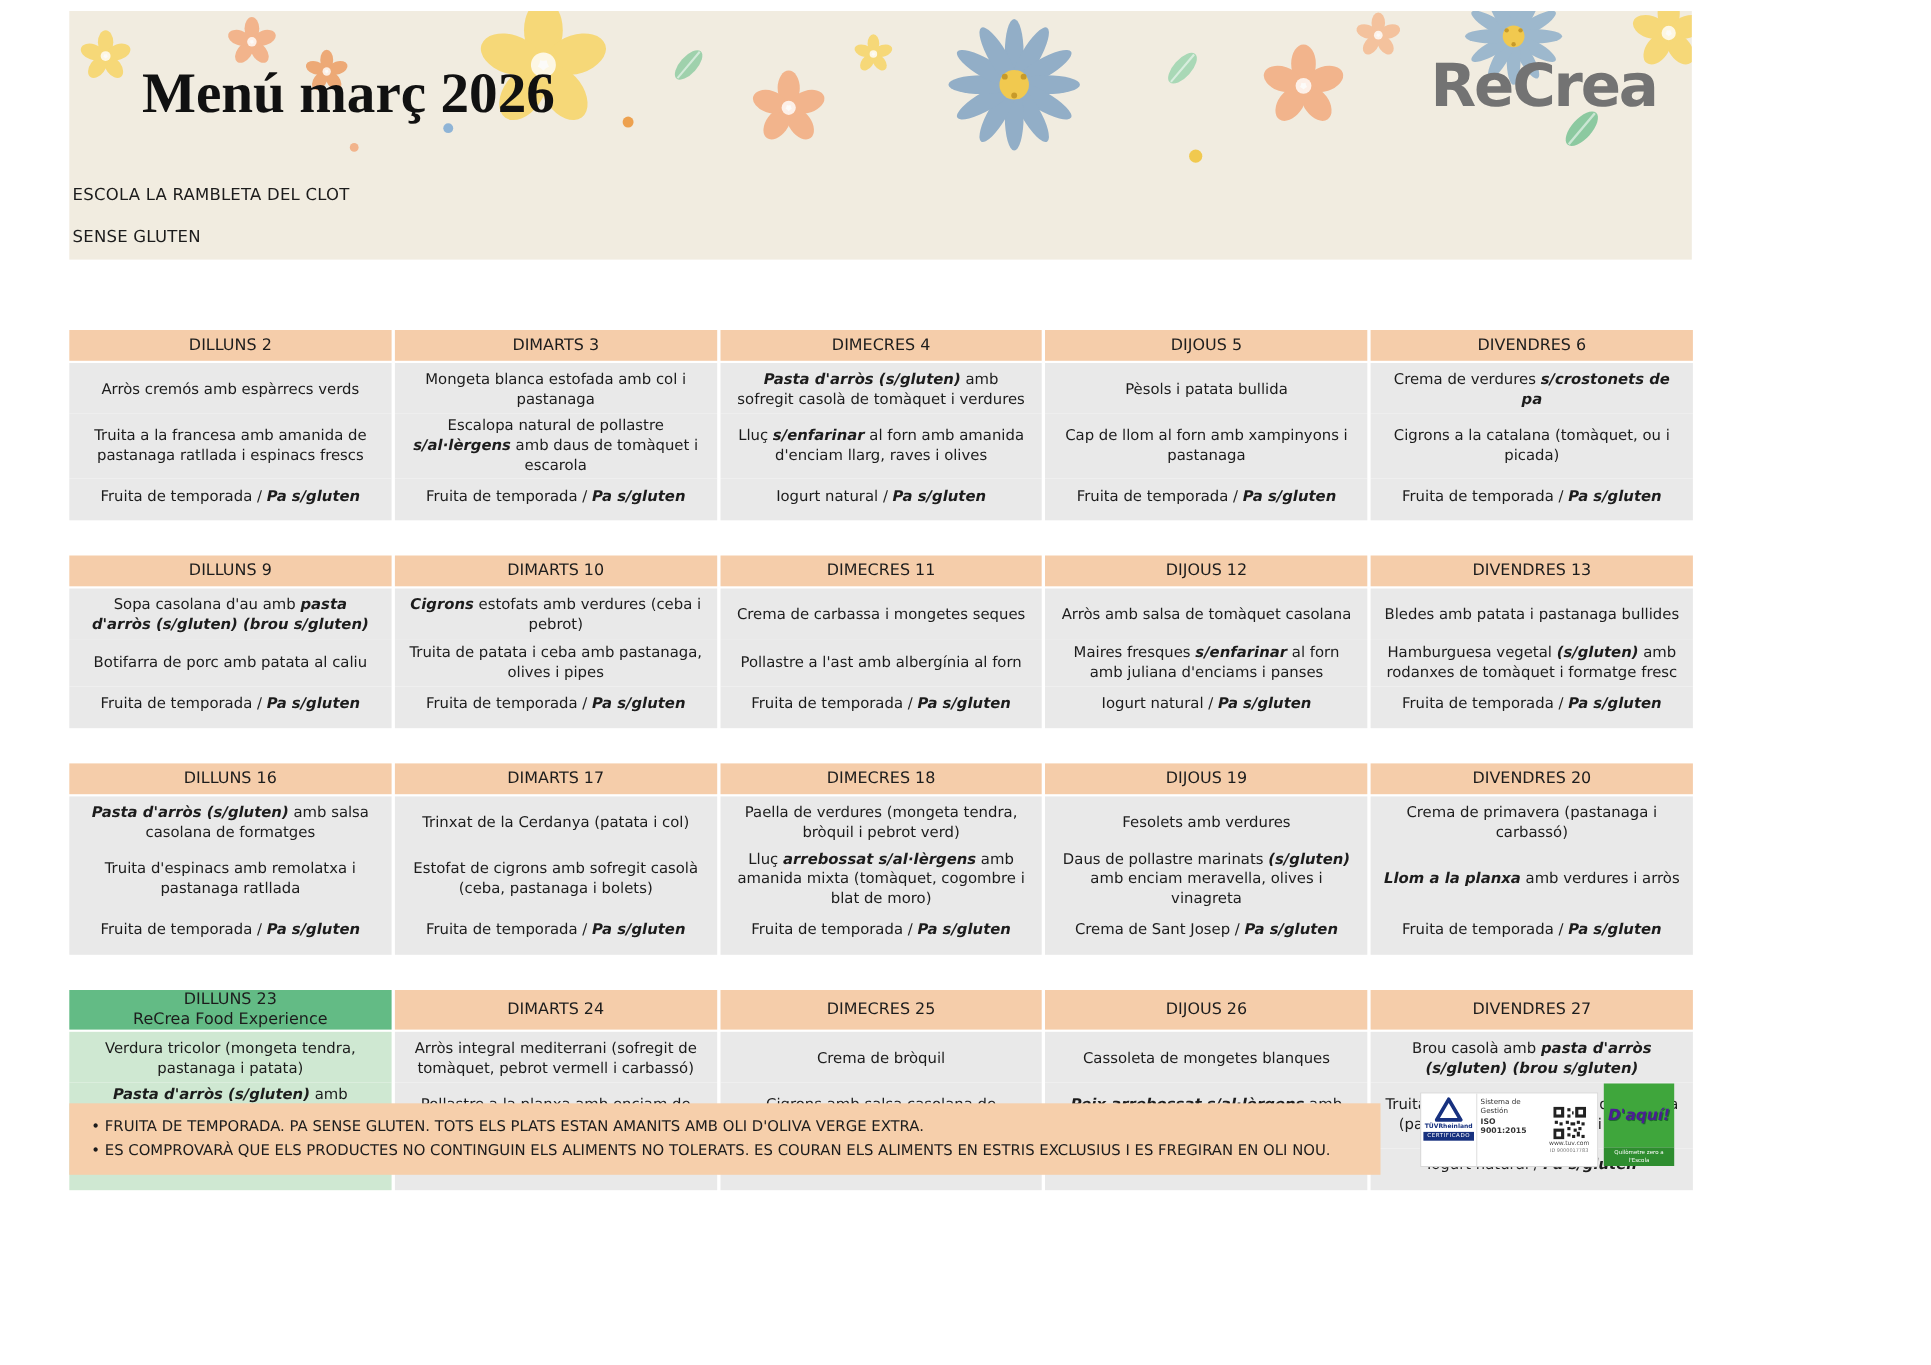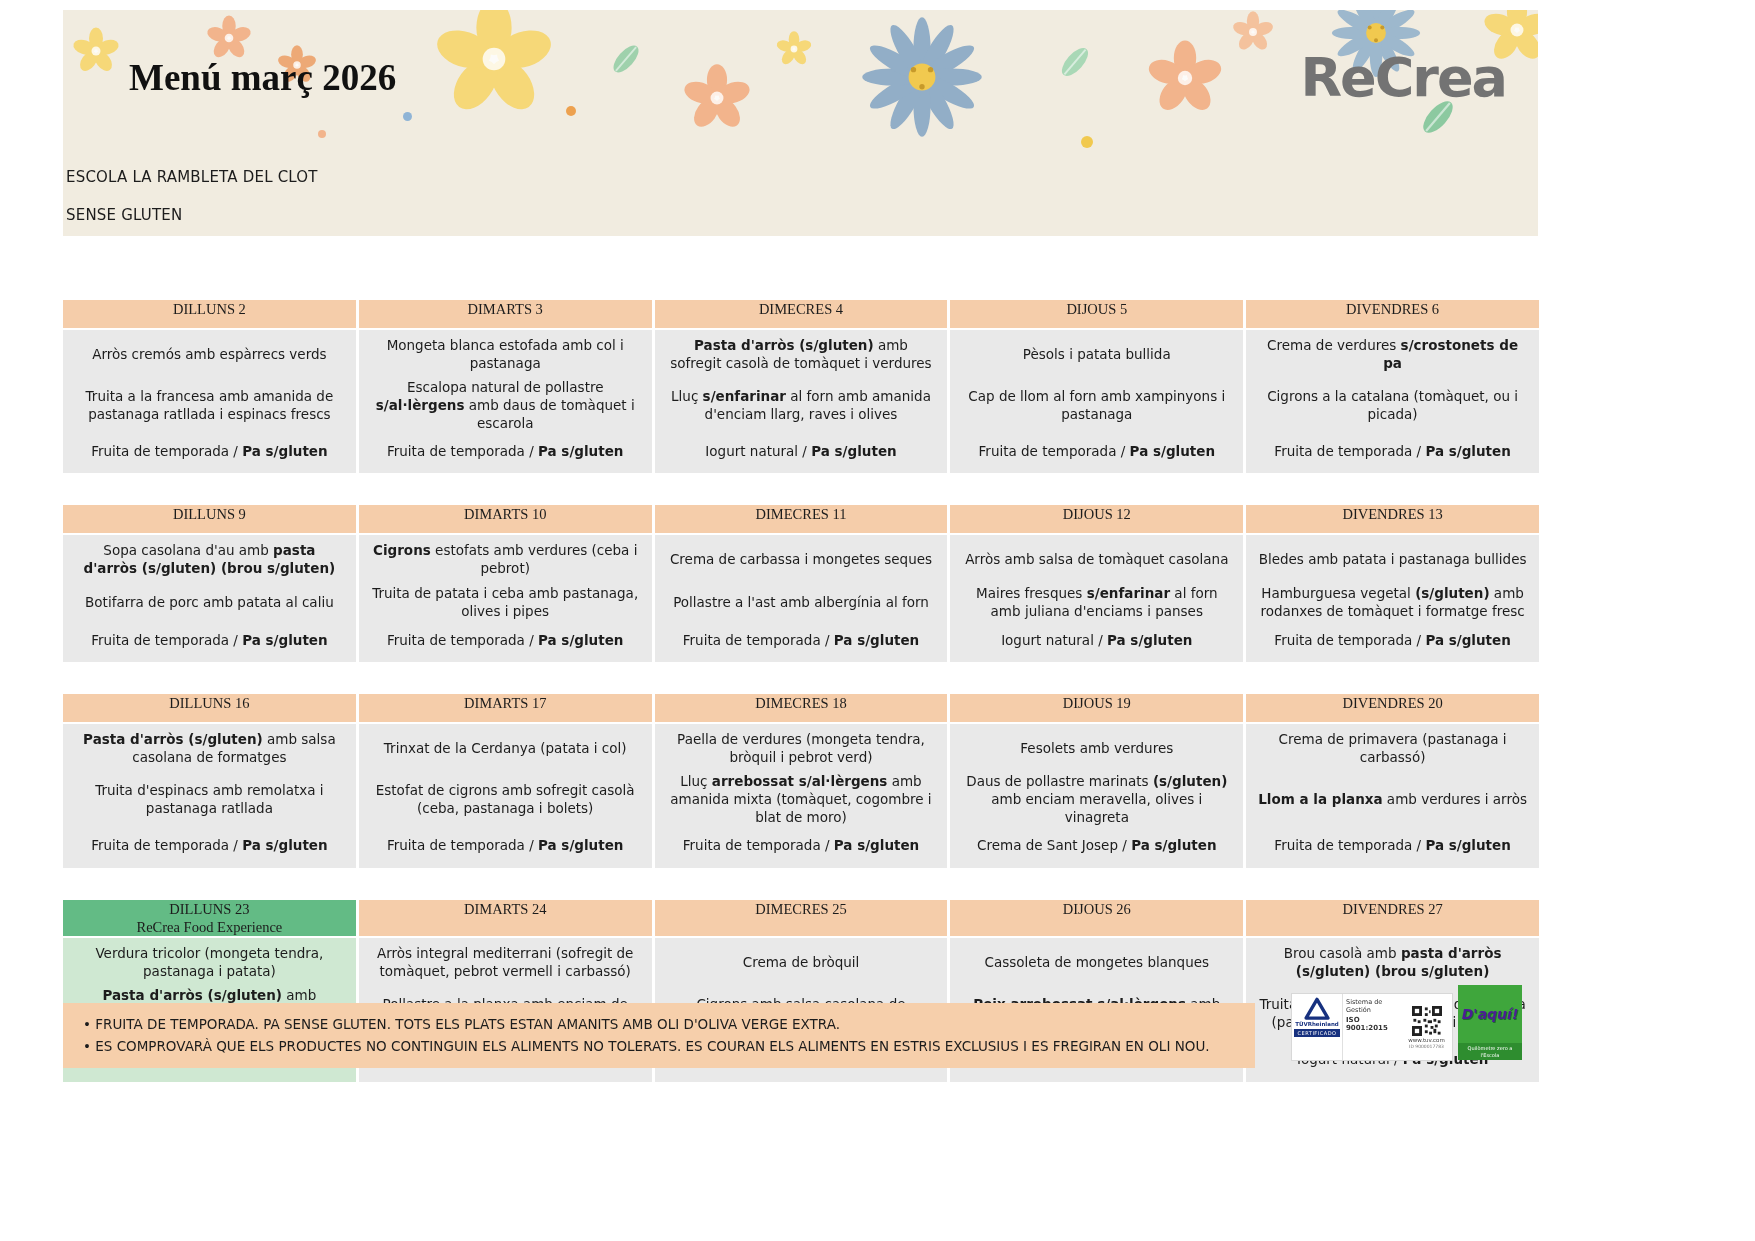--- a/index.html
+++ b/index.html
@@ -6,38 +6,38 @@
   body{
     width:1755px;height:1241px;position:relative;background:#ffffff;
     font-family:"DejaVu Sans","Liberation Sans",sans-serif;color:#1c1c1c;
     overflow:hidden;
   }
   
   .banner{position:absolute;left:63px;top:10px;width:1475px;height:226px;background:#f1ece0;overflow:hidden;}
   .deco{position:absolute;pointer-events:none;}
   .dot{position:absolute;border-radius:50%;pointer-events:none;}
   .title{position:absolute;left:66px;top:46px;font-family:"Liberation Serif","DejaVu Serif",serif;
-         font-size:37px;font-weight:700;color:#111;z-index:5;}
+         font-size:52px;font-weight:700;color:#111;z-index:5;}
   .brand{position:absolute;right:32px;top:36px;font-size:54px;font-weight:800;letter-spacing:-2px;
          color:#737373;z-index:5;font-family:"DejaVu Sans",sans-serif;}
   .school{position:absolute;left:3px;top:158px;font-size:15px;z-index:5;letter-spacing:.2px;}
   .diet{position:absolute;left:3px;top:196px;font-size:15px;z-index:5;letter-spacing:.2px;}
   
   .weeks{position:absolute;left:63px;top:300px;width:1476px;display:flex;flex-direction:column;gap:32px;}
   .week-grid{display:grid;grid-template-columns:repeat(5,1fr);column-gap:3px;}
-  .day-header{background:#f5cdaa;min-height:28px;display:flex;flex-direction:column;
-              align-items:center;text-align:center;font-size:14.5px;margin-bottom:2px;line-height:1.25;font-family:Liberation Serif, serif;}
+  .day-header{background:#f5cdaa;min-height:28px;display:flex;flex-direction:column;justify-content:center;
+              align-items:center;text-align:center;font-size:14.5px;margin-bottom:2px;line-height:1.25;}
   .day-header.green{background:#63bb85;}
   .cell{background:#e9e9e9;padding:3px 12px;display:flex;align-items:center;justify-content:center;
         text-align:center;font-size:13.5px;line-height:1.32;}
   .cell.green{background:#cfe8d2;}
   .cell.c0{min-height:37px;padding-top:6px;}
   .cell.c1{min-height:37px;}
   .cell.c2{min-height:26px;padding-bottom:9px;}
-  .b{font-weight:700;}
+  .b{font-weight:700;font-style:italic;}
   
   .bottom{position:absolute;left:63px;top:1003px;width:1480px;display:flex;align-items:flex-start;}
   .notes{background:#f6cfab;width:1152px;padding:10px 20px;font-size:13.5px;line-height:1.65;}
   .tuv{margin-left:36px;margin-top:-10px;width:160px;height:66px;background:#fff;border:1px solid #d8d8d8;
        display:flex;align-items:stretch;font-family:"DejaVu Sans",sans-serif;}
   .tuv-left{width:50px;display:flex;flex-direction:column;align-items:center;justify-content:flex-start;padding-top:3px;}
   .tuv-brand{font-size:5.5px;font-weight:700;color:#17317f;white-space:nowrap;}
   .tuv-ribbon{margin-top:2px;background:#17317f;color:#fff;font-size:5px;padding:1px 4px;letter-spacing:.5px;}
   .tuv-mid{width:52px;border-left:1px solid #e0e0e0;padding:4px 3px;display:flex;flex-direction:column;gap:2px;}
   .tuv-line1{font-size:6.5px;color:#333;}

